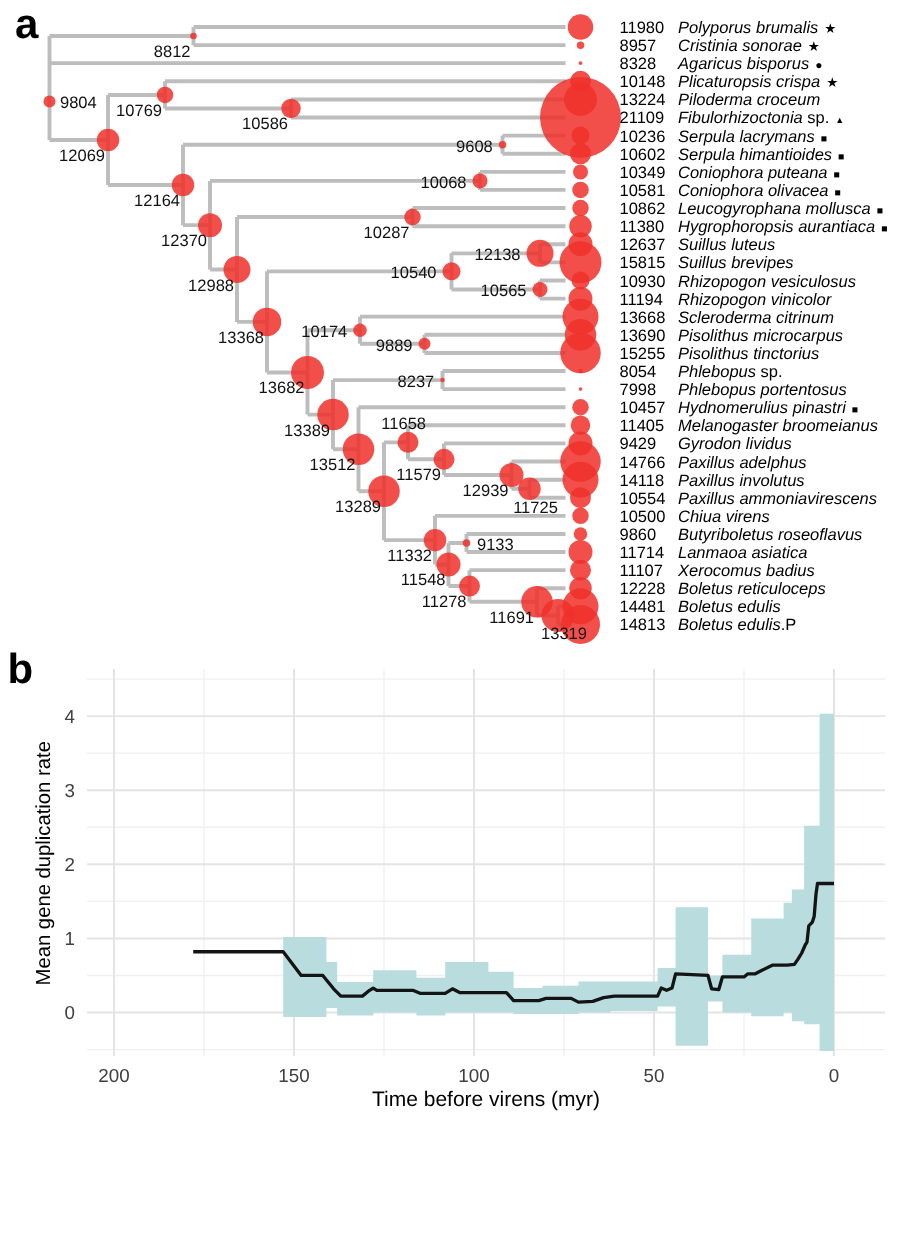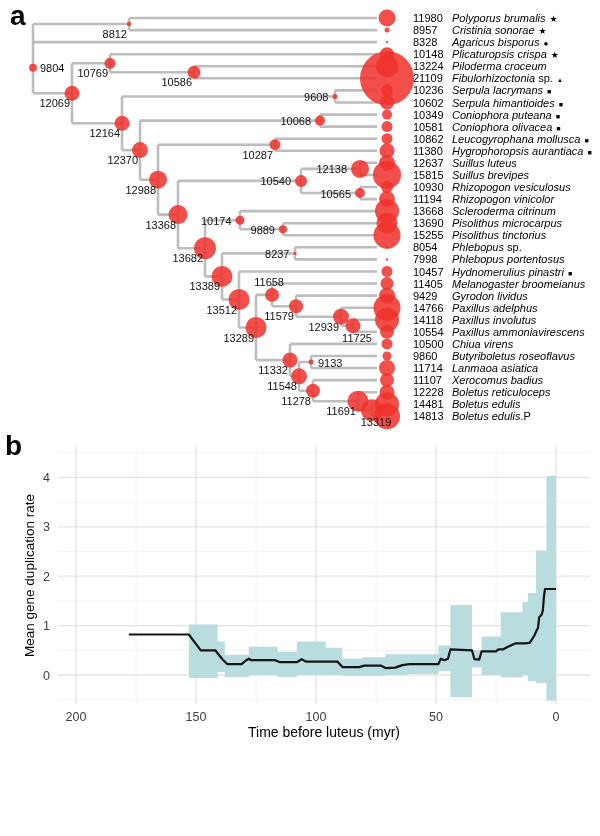--- a/index.html
+++ b/index.html
@@ -198,14 +198,14 @@
         <text x="76.0" y="721" text-anchor="middle" font-size="12.5" fill="#404040">200</text>
         <text x="196.0" y="721" text-anchor="middle" font-size="12.5" fill="#404040">150</text>
         <text x="316.0" y="721" text-anchor="middle" font-size="12.5" fill="#404040">100</text>
         <text x="436.0" y="721" text-anchor="middle" font-size="12.5" fill="#404040">50</text>
         <text x="556.0" y="721" text-anchor="middle" font-size="12.5" fill="#404040">0</text>
       </g>
     </svg>
   <div class="panel-label" id="a-label">a</div>
   <div class="panel-label" id="b-label">b</div>
   <div id="y-axis-title">Mean gene duplication rate</div>
-  <div id="x-axis-title">Time before luteus (myr)</div>
+  <div id="x-axis-title">Time before virens (myr)</div>
 </div>
 
 </body></html>

